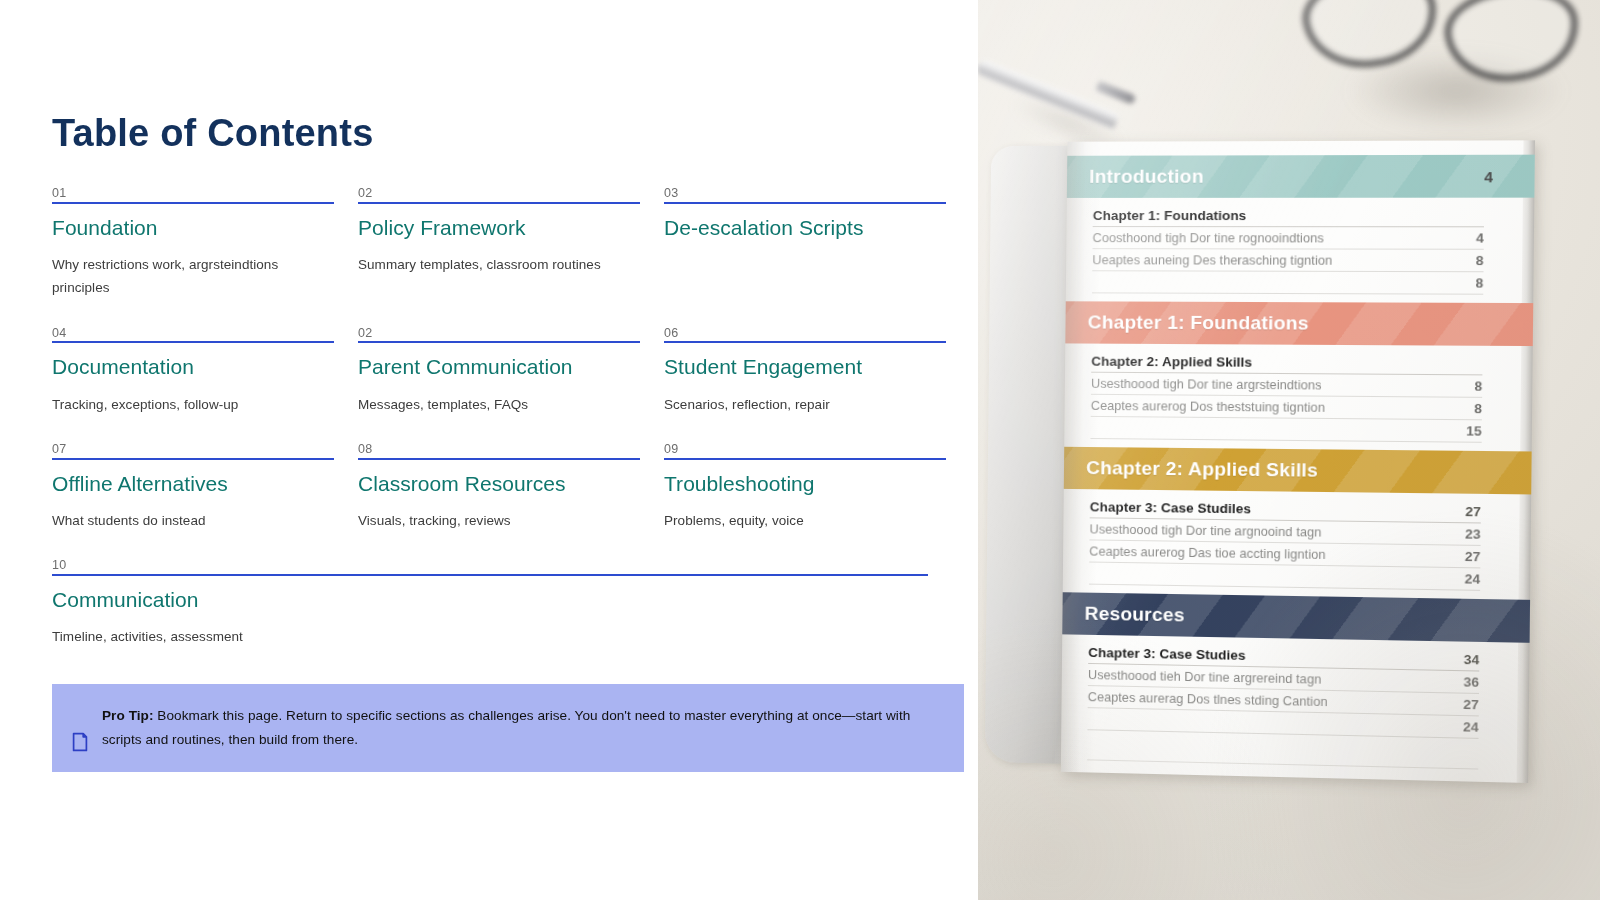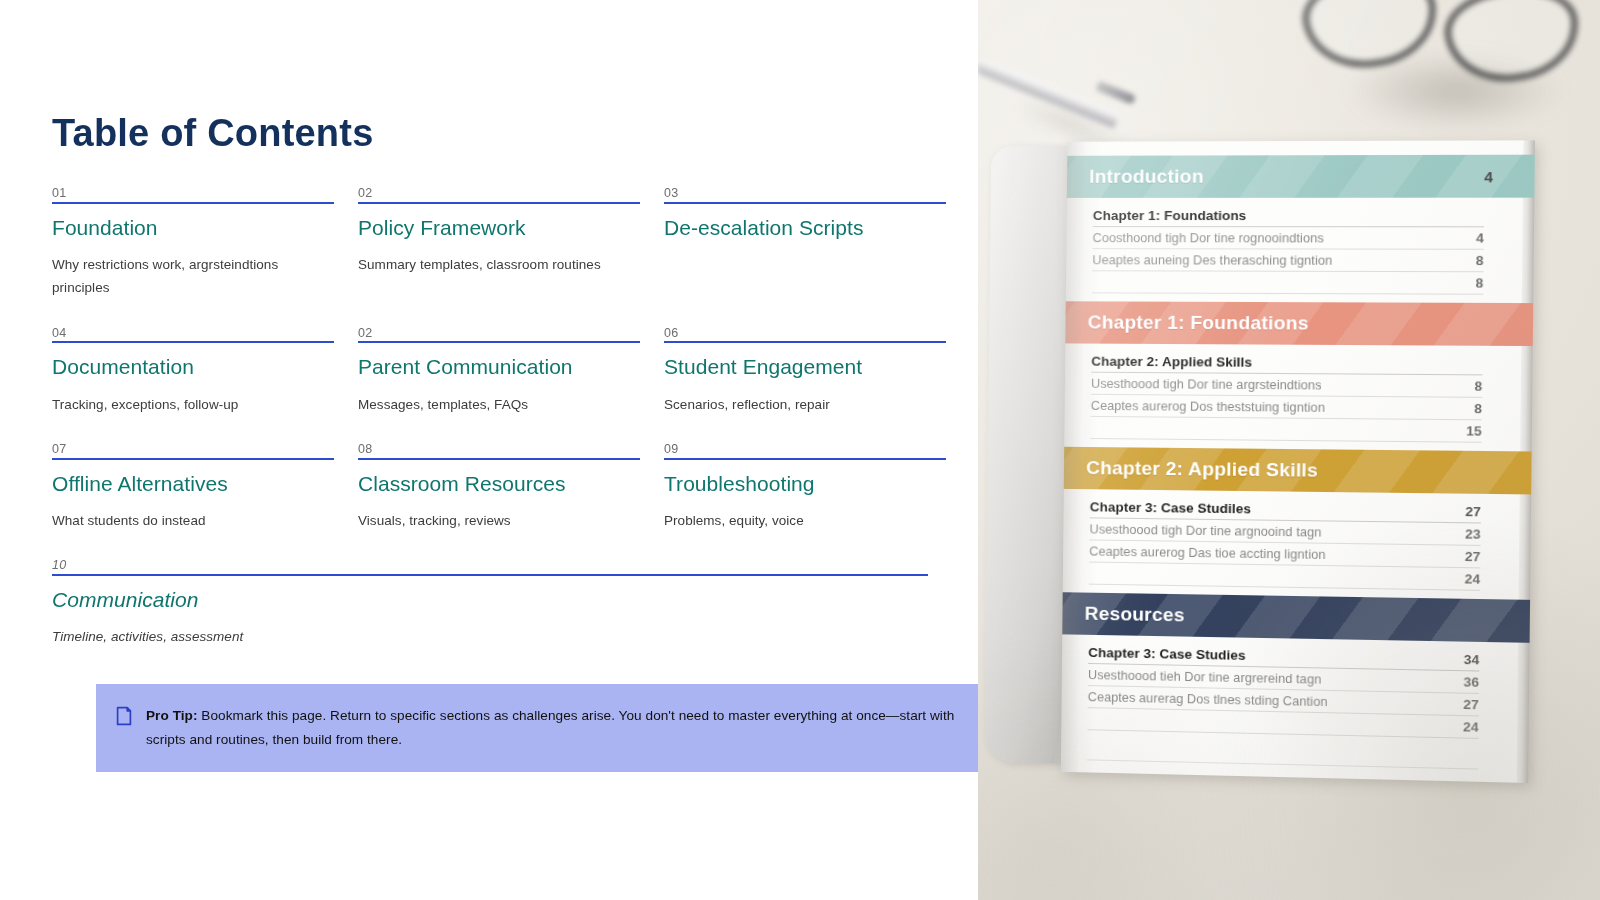--- a/index.html
+++ b/index.html
@@ -48,21 +48,21 @@
     grid-template-columns: repeat(3, 1fr);
     column-gap: 24px;
     row-gap: 0px;
   }
 
   .toc-item {
     width: 282px;
     padding-top: 0;
     margin-bottom: 25px;
   }
-  .toc-item.wide { grid-column: 1 / span 3; width: 876px; font-style: italic; }
+  .toc-item.wide { grid-column: 1 / span 3; width: 876px; }
 
   .toc-num {
     font-size: 12.5px;
     color: #6d6d6d;
     letter-spacing: 0.3px;
     line-height: 1.35;
     padding-bottom: 0;
   }
 
   .toc-rule {
@@ -92,23 +92,22 @@
 
   
   .callout {
     position: absolute;
     left: 52px;
     top: 684px;
     width: 912px;
     min-height: 83px;
     background: #aab4f2;
     display: flex;
-    align-items: flex-start;
+    align-items: flex-end;
     padding: 20px 26px 20px 20px;
-    margin-left: 44px;
   }
 
   .callout-icon {
     flex: 0 0 auto;
     width: 16px;
     height: 20px;
     margin-right: 14px;
     margin-top: 2px;
     display: block;
   }

